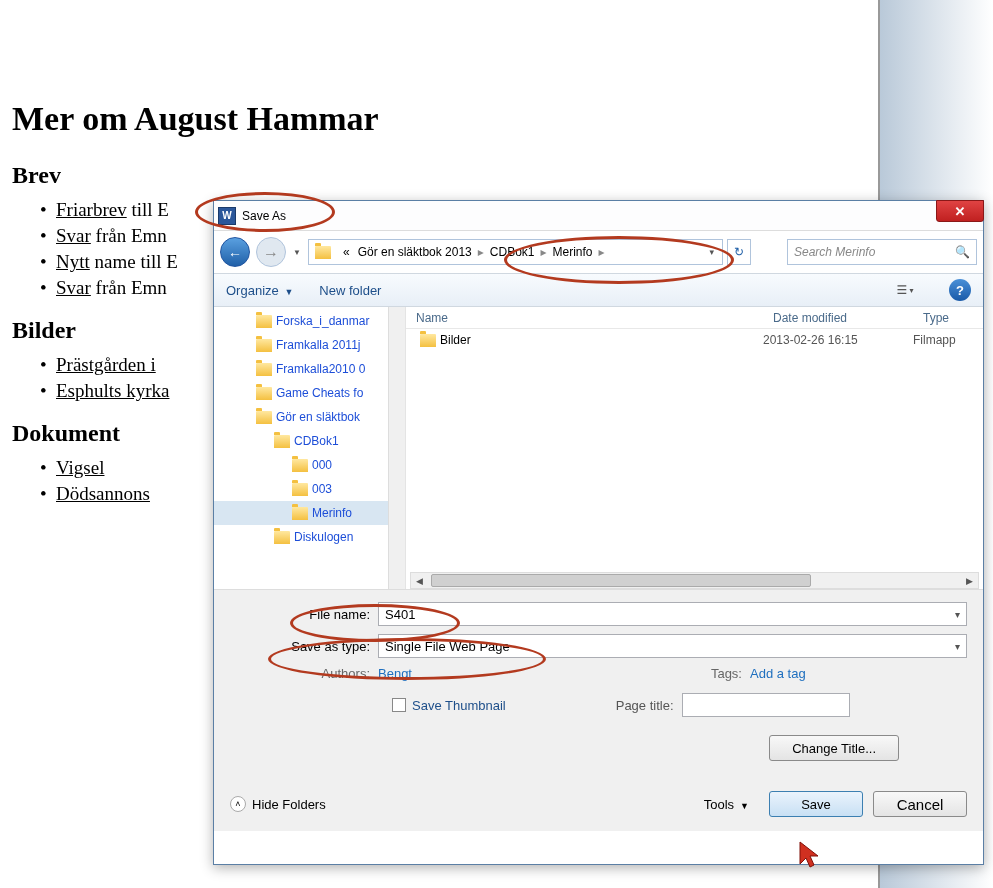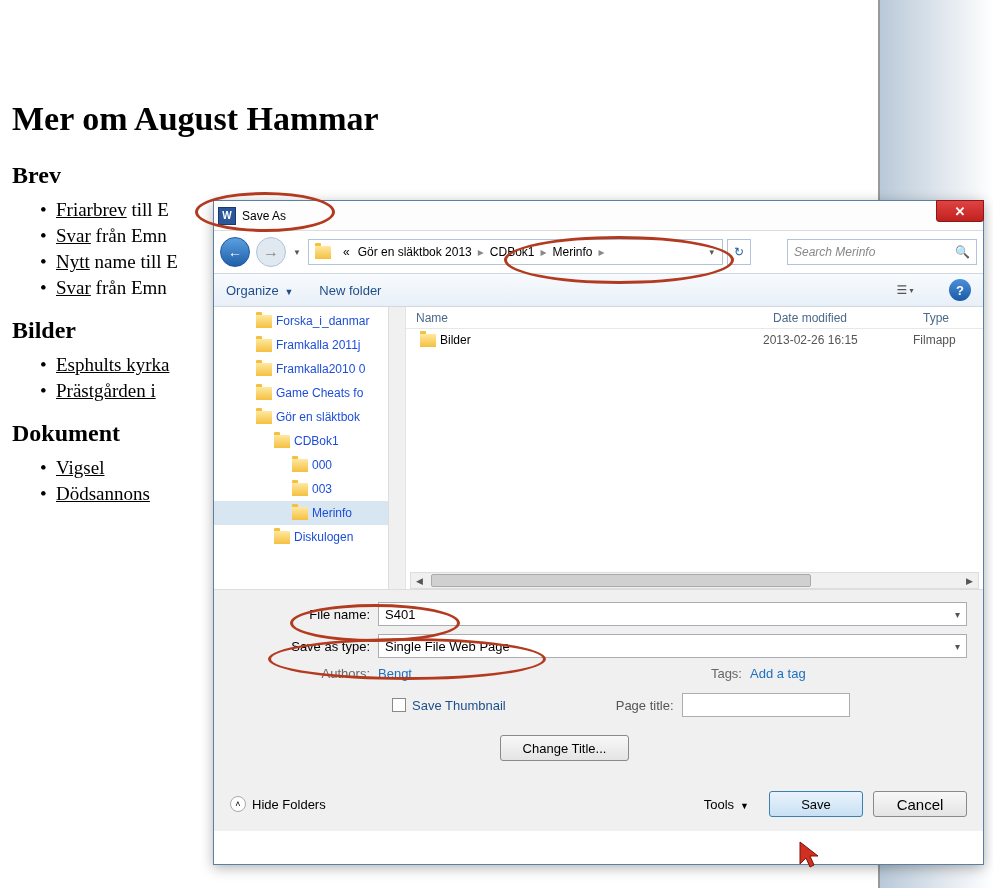--- a/index.html
+++ b/index.html
@@ -81,21 +81,21 @@
   .meta-row .ml { width: 148px; text-align: right; padding-right: 8px; color: #666; }
   .meta-row .mv { color: #1e6fbf; }
   .meta-row .mv2 { margin-left: 190px; }
   
   .thumb-row { display: flex; align-items: center; margin: 12px 0 18px 0; }
   .thumb-row .cb { width: 14px; height: 14px; border: 1px solid #888; background: #fff; margin-left: 162px; margin-right: 6px; }
   .thumb-row .lbl { font-size: 13px; color: #1e4f8a; }
   .thumb-row .pt-label { margin-left: 110px; font-size: 13px; color: #555; padding-right: 8px; }
   .thumb-row .pt-field { width: 168px; height: 24px; border: 1px solid #abadb3; background: #fff; }
   
-  .change-title-row { display: flex; justify-content: center; padding-right: 68px; margin-bottom: 22px; }
+  .change-title-row { display: flex; justify-content: flex-end; padding-right: 68px; margin-bottom: 22px; }
   .btn-secondary { height: 26px; padding: 0 22px; background: linear-gradient(#f8f8f8, #e4e4e4); border: 1px solid #8a8a8a; border-radius: 3px; font-size: 13px; cursor: pointer; display: flex; align-items: center; }
   
   .bottom-row { display: flex; align-items: center; padding: 0 16px 14px 16px; background: #f0f0f0; }
   .hide-folders { display: flex; align-items: center; font-size: 13px; color: #000; cursor: pointer; }
   .hide-folders .chev { width: 16px; height: 16px; border: 1px solid #aaa; border-radius: 50%; display: flex; align-items: center; justify-content: center; font-size: 9px; margin-right: 6px; background: #fff; }
   .bottom-row .spacer { flex: 1; }
   .tools-btn { font-size: 13px; margin-right: 20px; cursor: pointer; }
   .tools-btn .dd { font-size: 9px; margin-left: 6px; }
   .btn-primary { height: 26px; width: 94px; background: linear-gradient(#eaf3fc, #c8e0f4); border: 1px solid #3c7fb1; border-radius: 3px; font-size: 13px; cursor: pointer; margin-right: 10px; }
   .btn-cancel { height: 26px; width: 94px; background: linear-gradient(#f8f8f8, #e4e4e4); border: 1px solid #8a8a8a; border-radius: 3px; font-size: 15px; cursor: pointer; }
@@ -125,22 +125,22 @@
     <h2>Brev</h2>
     <ul>
       <li><span class="ul">Friarbrev</span><span> till E</span></li>
       <li><span class="ul">Svar</span><span> från Emn</span></li>
       <li><span class="ul">Nytt</span><span> name till E</span></li>
       <li><span class="ul">Svar</span><span> från Emn</span></li>
     </ul>
 
     <h2>Bilder</h2>
     <ul>
+      <li><span class="ul">Prästgården i</span></li>
       <li><span class="ul">Esphults kyrka</span></li>
-      <li><span class="ul">Prästgården i</span></li>
     </ul>
 
     <h2>Dokument</h2>
     <ul>
       <li><span class="ul">Vigsel</span></li>
       <li><span class="ul">Dödsannons</span></li>
     </ul>
   </div>
 </div>
 

